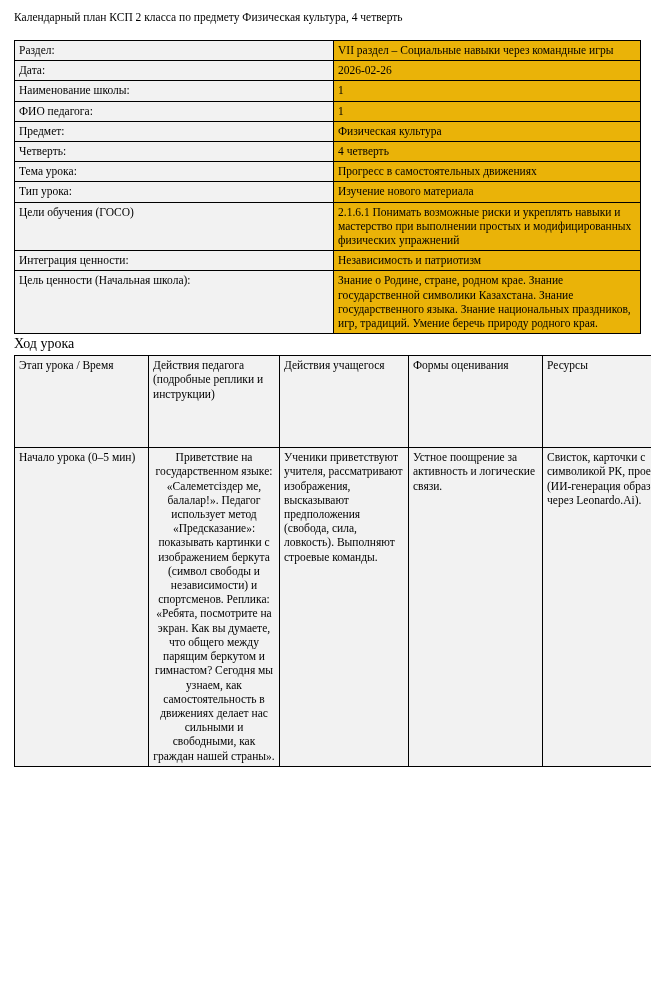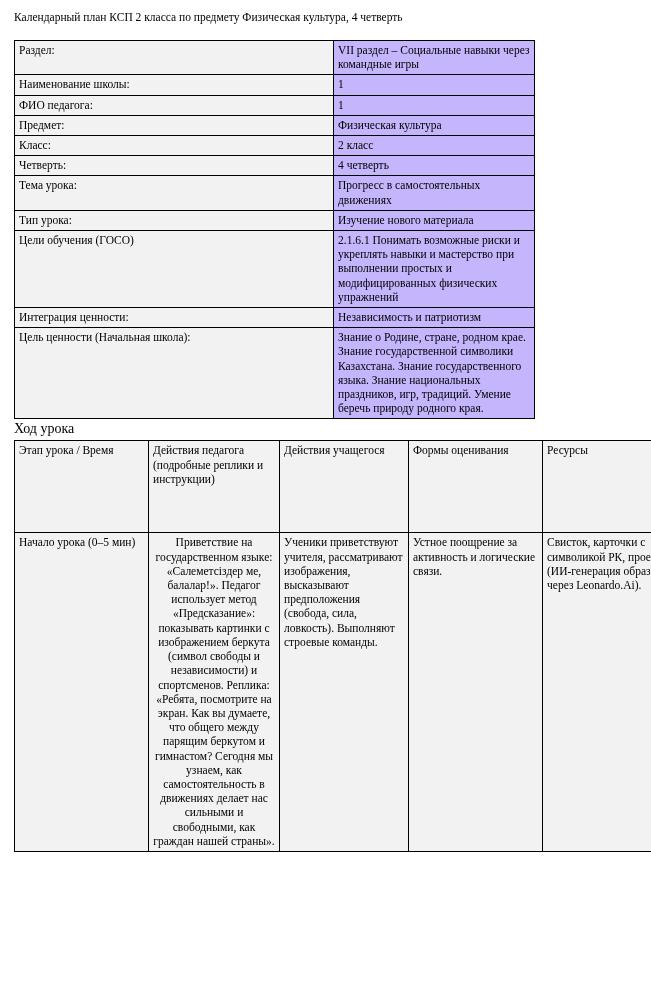--- a/index.html
+++ b/index.html
@@ -18,37 +18,37 @@
     padding: 8px 10px 0 14px;
   }
   .doc-title {
     font-size: 11.5px;
     line-height: 14px;
     margin: 2px 0 16px 0;
     font-family: "Liberation Serif", serif;
   }
   table {
     border-collapse: collapse;
-    width: 521px;
+    width: 627px;
     table-layout: fixed;
   }
   table td, table th {
     border: 1px solid #000000;
     vertical-align: top;
     font-size: 11.5px;
     line-height: 14.2px;
     padding: 2px 4px 3px 4px;
     font-family: "Liberation Serif", serif;
   }
   .info-table td.label {
     width: 310px;
     background: #f2f2f2;
   }
   .info-table td.value {
-    background: #c4b5fd;
+    background: #eab308;
   }
   .section-label {
     font-size: 14px;
     line-height: 14px;
     margin: 3px 0 4px 0;
   }
   .plan-table th {
     background: #f2f2f2;
     font-weight: normal;
     text-align: left;
@@ -73,34 +73,34 @@
 
   <div class="doc-title">Календарный план КСП 2 класса по предмету Физическая культура, 4 четверть</div>
 
   <table class="info-table">
     <tbody>
       <tr>
         <td class="label">Раздел:</td>
         <td class="value">VII раздел – Социальные навыки через командные игры</td>
       </tr>
       <tr>
+        <td class="label">Дата:</td>
+        <td class="value">2026-02-26</td>
+      </tr>
+      <tr>
         <td class="label">Наименование школы:</td>
         <td class="value">1</td>
       </tr>
       <tr>
         <td class="label">ФИО педагога:</td>
         <td class="value">1</td>
       </tr>
       <tr>
         <td class="label">Предмет:</td>
         <td class="value">Физическая культура</td>
-      </tr>
-      <tr>
-        <td class="label">Класс:</td>
-        <td class="value">2 класс</td>
       </tr>
       <tr>
         <td class="label">Четверть:</td>
         <td class="value">4 четверть</td>
       </tr>
       <tr>
         <td class="label">Тема урока:</td>
         <td class="value">Прогресс в самостоятельных движениях</td>
       </tr>
       <tr>

